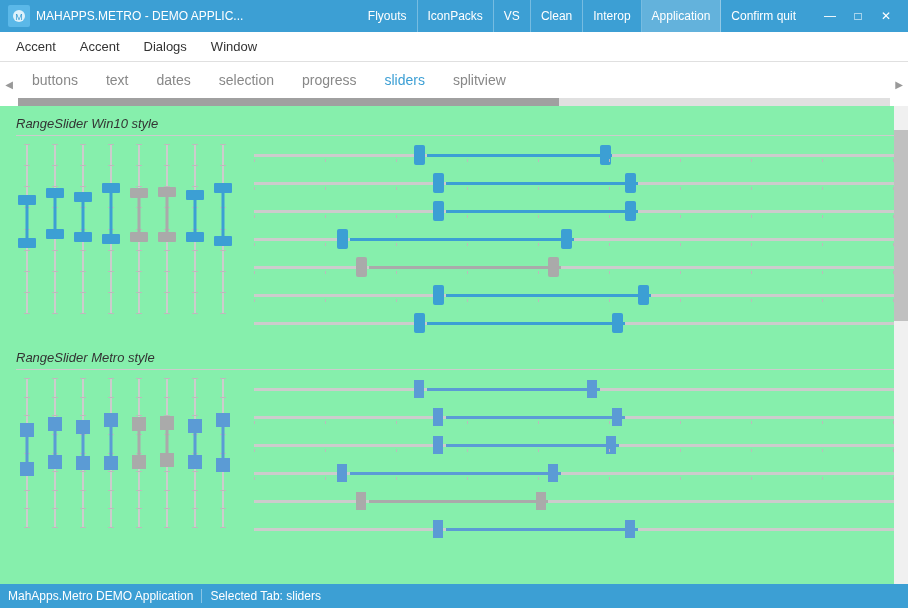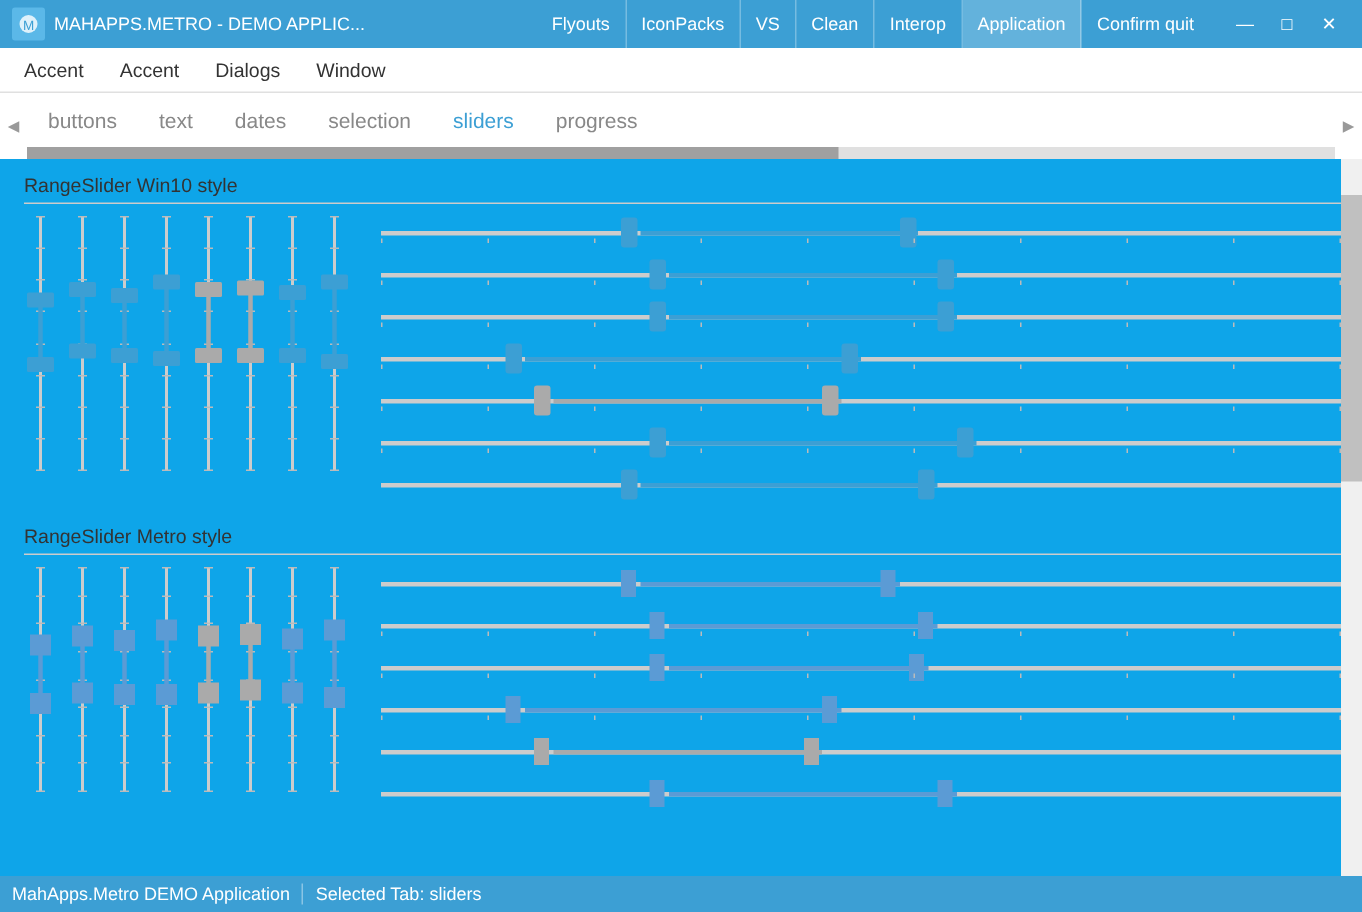--- a/index.html
+++ b/index.html
@@ -87,21 +87,22 @@
       left: 0;
       width: 62%;
       border-radius: 0;
     }
 
     
     .content {
       flex: 1;
       overflow: hidden;
       position: relative;
-      background: #0ea5e9;
+      background: #86efac;
+      font-style: italic;
     }
     .content-inner {
       padding: 10px 16px;
       overflow-y: auto;
       height: 100%;
       padding-right: 14px;
     }
 
     .section-title {
       font-size: 13px;
@@ -182,22 +183,23 @@
   <span class="menubar-item">Window</span>
 </div>
 
 <div class="tab-scroll-container">
   <div class="tab-bar">
     <span class="tab-scroll-left">◀</span>
     <span class="tab-item">buttons</span>
     <span class="tab-item">text</span>
     <span class="tab-item">dates</span>
     <span class="tab-item">selection</span>
+    <span class="tab-item">progress</span>
     <span class="tab-item active">sliders</span>
-    <span class="tab-item">progress</span>
+    <span class="tab-item">splitview</span>
     <span class="tab-scroll-right">▶</span>
   </div>
   <div class="tab-scrolltrack">
     <div class="tab-scrollthumb"></div>
   </div>
 </div>
 
 <div class="content">
   <div class="content-inner">
 

